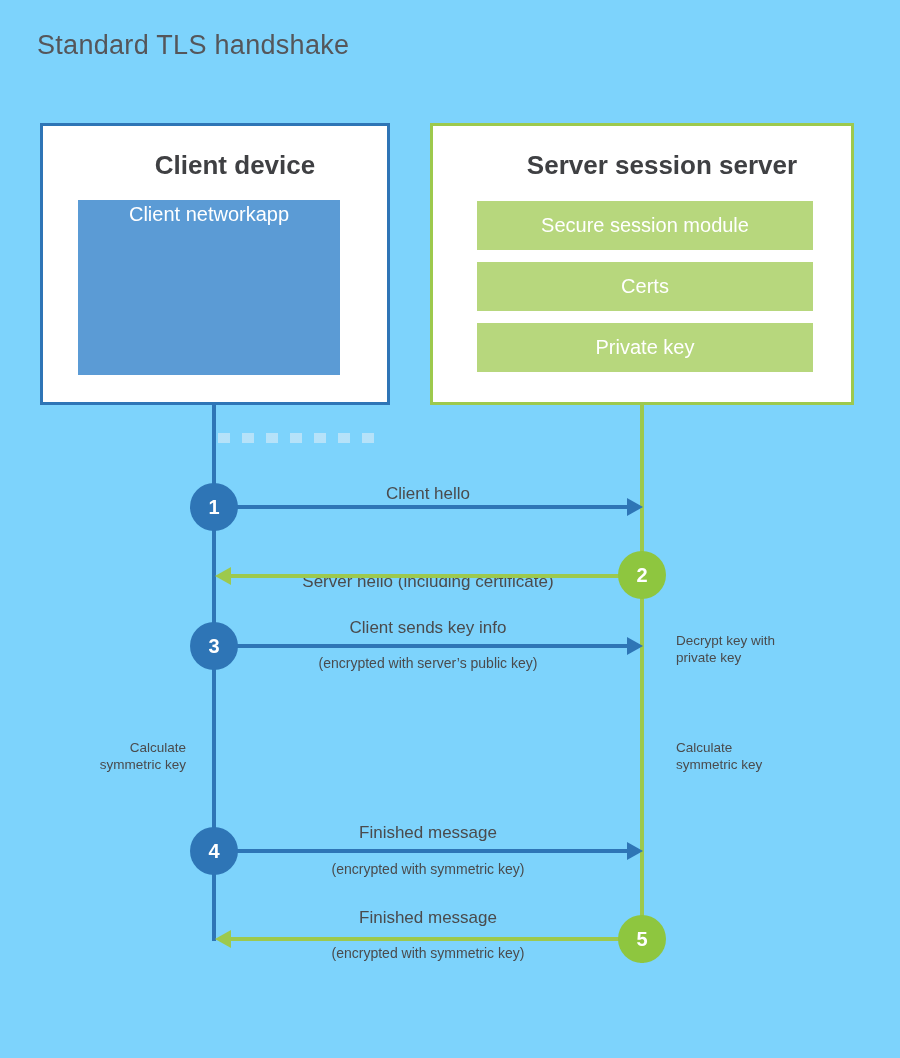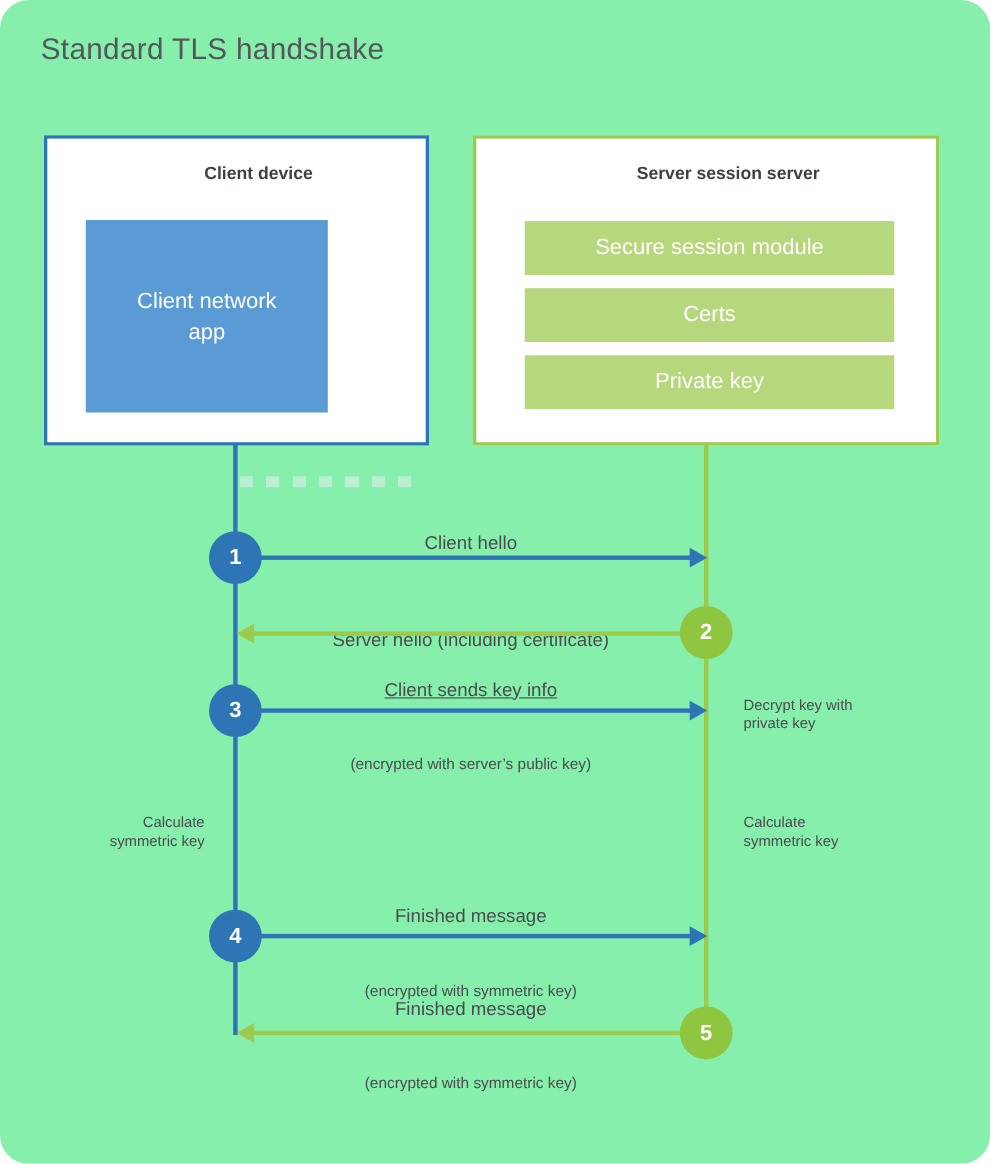--- a/index.html
+++ b/index.html
@@ -3,33 +3,33 @@
 <meta charset="utf-8">
 <style>
   :root{
     --blue:#2e75b6; --blue-fill:#5b9bd5;
     --green-line:#9dc94d; --green-solid:#8ec63f; --green-fill:#b7d77d;
     --text-dark:#3f4043; --text-gray:#4a4b4d; --title-gray:#55565a;
   }
   *{box-sizing:border-box;margin:0;padding:0;}
   html,body{background:#ffffff;}
   body{font-family:"Liberation Sans", sans-serif;}
-  .canvas{position:relative;width:900px;height:1058px;background:#86efac;overflow:hidden;border-radius:26px;}
+  .canvas{position:relative;width:900px;height:1058px;background:#7dd3fc;overflow:hidden;}
 
   .page-title{position:absolute;left:37px;top:30px;font-size:27px;font-weight:300;
     color:var(--title-gray);letter-spacing:.3px;}
 
   
   .entity{position:absolute;top:123px;height:282px;background:#fff;border:3px solid;}
   .entity.client{left:40px;width:350px;border-color:var(--blue);}
   .entity.server{left:430px;width:424px;border-color:var(--green-line);}
-  .entity-title{margin-top:24px;text-align:center;font-size:16px;font-weight:700;color:var(--text-dark);padding-left:40px;}
+  .entity-title{margin-top:24px;text-align:center;font-size:26px;font-weight:700;color:var(--text-dark);padding-left:40px;}
 
-  .app-box{position:absolute;left:35px;top:74px;width:220px;height:175px;background:var(--blue-fill);
-    display:flex;flex-direction:column;align-items:center;justify-content:center;
+  .app-box{position:absolute;left:35px;top:74px;width:262px;height:175px;background:var(--blue-fill);
+    display:flex;flex-direction:row;justify-content:center;
     color:#fff;font-size:20px;line-height:28px;}
 
   .module-bar{position:absolute;left:44px;width:336px;height:49px;background:var(--green-fill);
     display:flex;align-items:center;justify-content:center;color:#fff;font-size:20px;}
   .module-bar.m0{top:75px;} .module-bar.m1{top:136px;} .module-bar.m2{top:197px;}
 
   
   .lifeline{position:absolute;width:4px;}
   .lifeline.blue{left:212px;top:404px;height:537px;background:var(--blue);}
   .lifeline.green{left:640px;top:404px;height:559px;background:var(--green-line);}
@@ -59,22 +59,22 @@
   
   .step-circle{position:absolute;width:48px;height:48px;border-radius:50%;
     display:flex;align-items:center;justify-content:center;color:#fff;font-size:20px;font-weight:700;}
   .step-circle.blue{background:var(--blue);}
   .step-circle.green{background:var(--green-solid);}
   .c1{left:190px;top:483px;} .c2{left:618px;top:551px;} .c3{left:190px;top:622px;}
   .c4{left:190px;top:827px;} .c5{left:618px;top:915px;}
 
   
   .msg{position:absolute;left:214px;width:428px;text-align:center;color:var(--text-gray);font-size:17px;}
-  .msg.sub{font-size:14px;margin-top:31px;}
-  .l1{top:484px;} .l2{top:548px;margin-top:24px;} .l3{top:618px;text-decoration:underline;} .s3{top:655px;}
+  .msg.sub{font-size:14px;}
+  .l1{top:484px;} .l2{top:548px;margin-top:24px;} .l3{top:618px;} .s3{top:655px;}
   .l4{top:823px;} .s4{top:861px;} .l5{top:908px;} .s5{top:945px;}
 
   
   .note{position:absolute;color:var(--text-gray);font-size:13.5px;line-height:17px;}
   .note.decrypt{left:676px;top:632px;width:140px;text-align:left;}
   .note.calc-right{left:676px;top:739px;width:140px;text-align:left;}
   .note.calc-left{left:60px;top:739px;width:126px;text-align:right;}
 </style>
 </head>
 <body>

